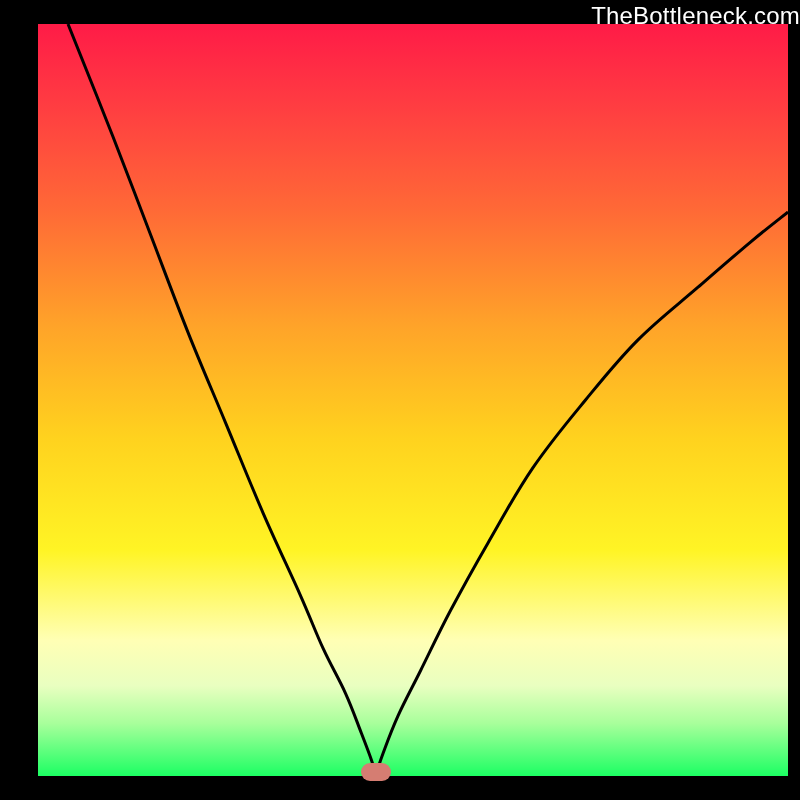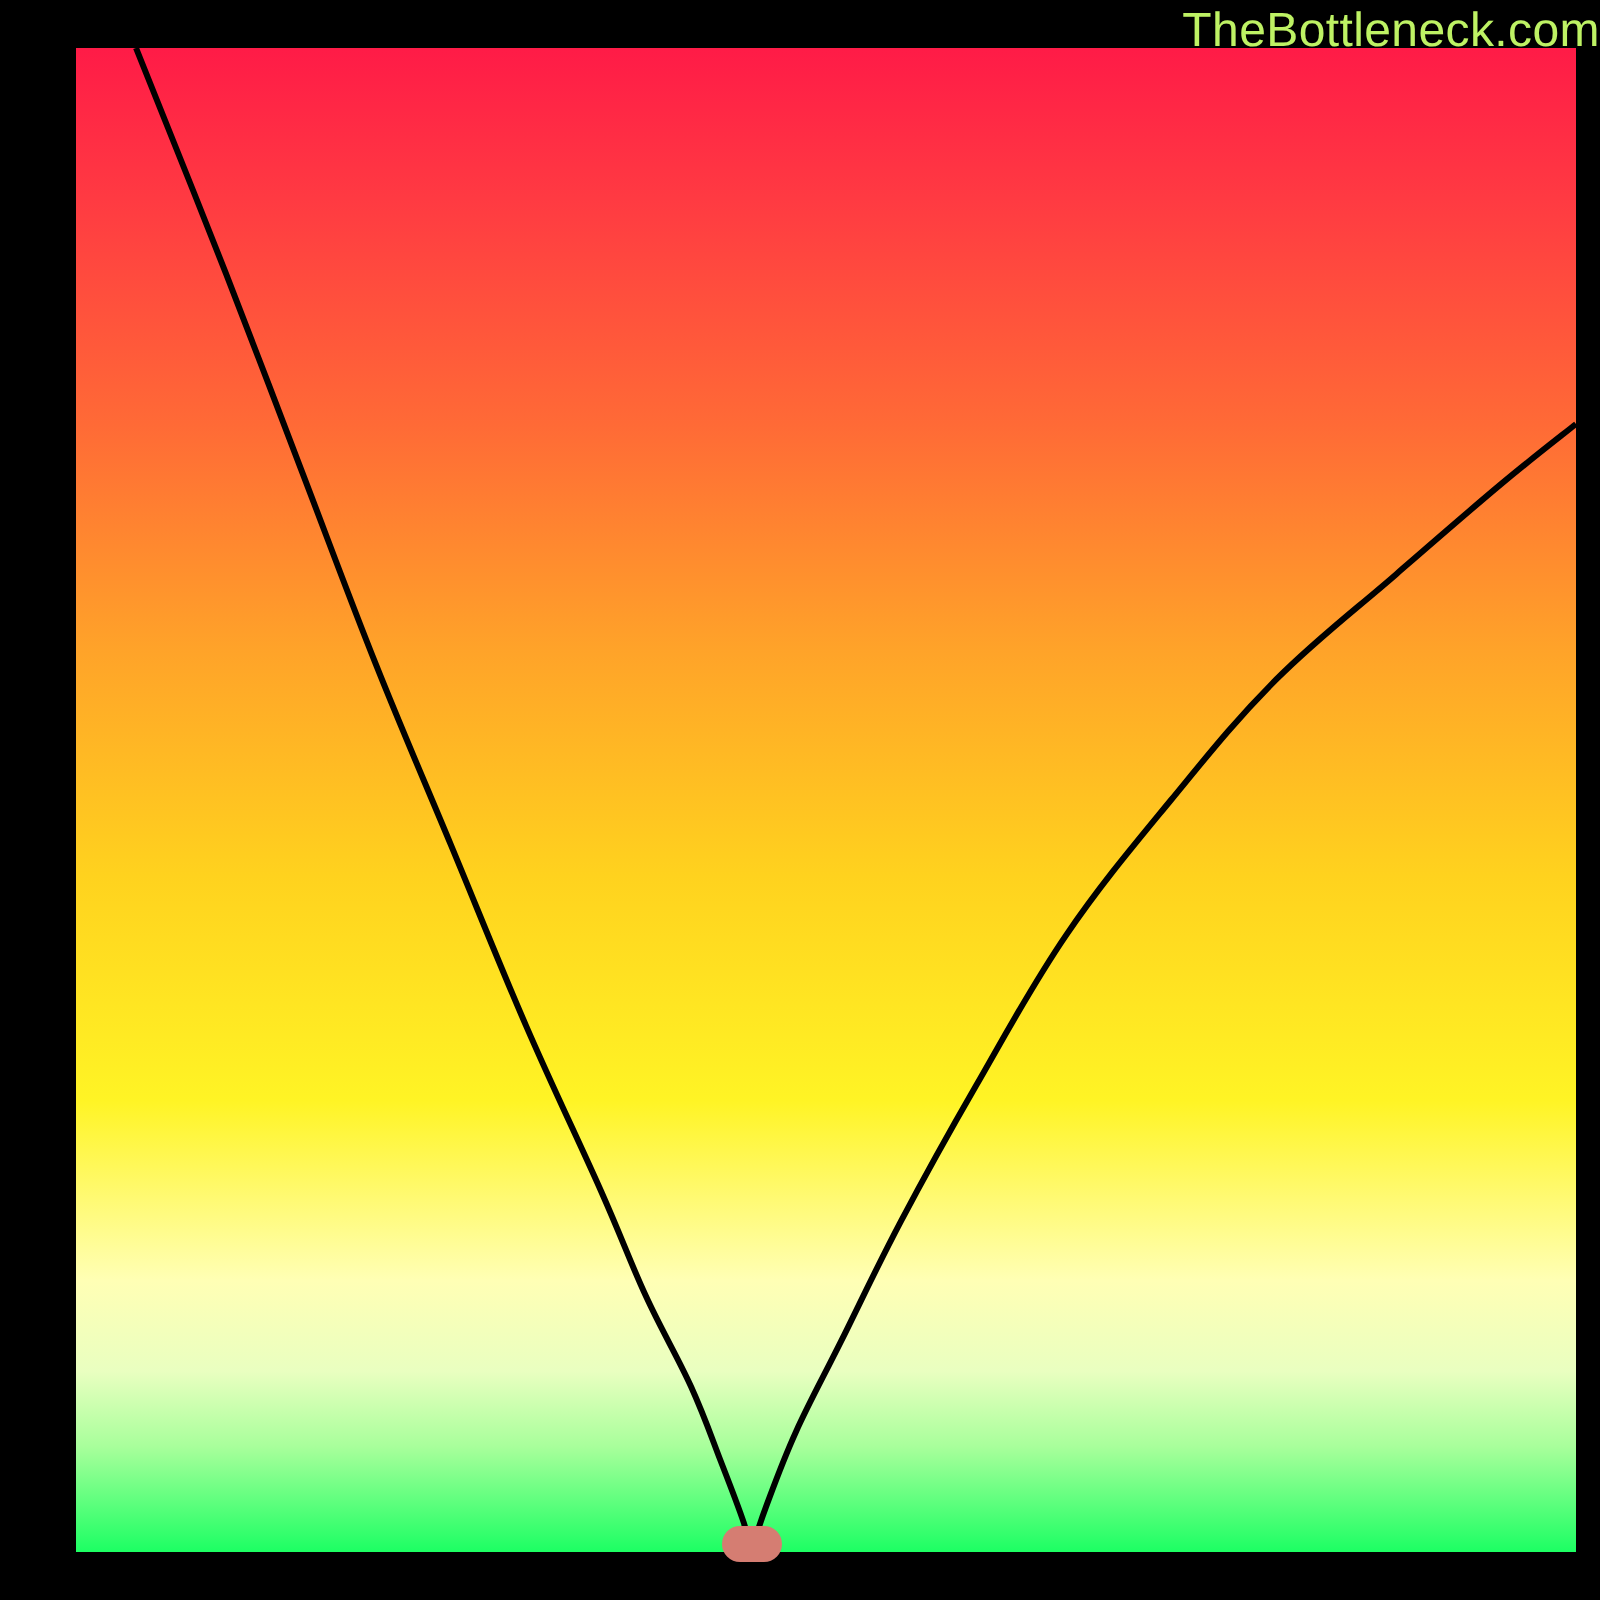--- a/index.html
+++ b/index.html
@@ -20,21 +20,21 @@
       #fff425 70%,
       #ffffb5 82%,
       #e9ffc0 88%,
       #a8ff9b 93%,
       #1cff63 100%
     );
   }
   .branding{
     position:absolute;
     right:0; top:2px;
-    color:#bef264;
+    color:#ffffff;
     font-family:Arial,Helvetica,sans-serif;
     font-size:24px;
     font-weight:500;
     letter-spacing:.2px;
     z-index:3;
     text-align:center;
   }
   svg.curve{position:absolute;left:0;top:0;width:100%;height:100%;}
   
   .marker{

